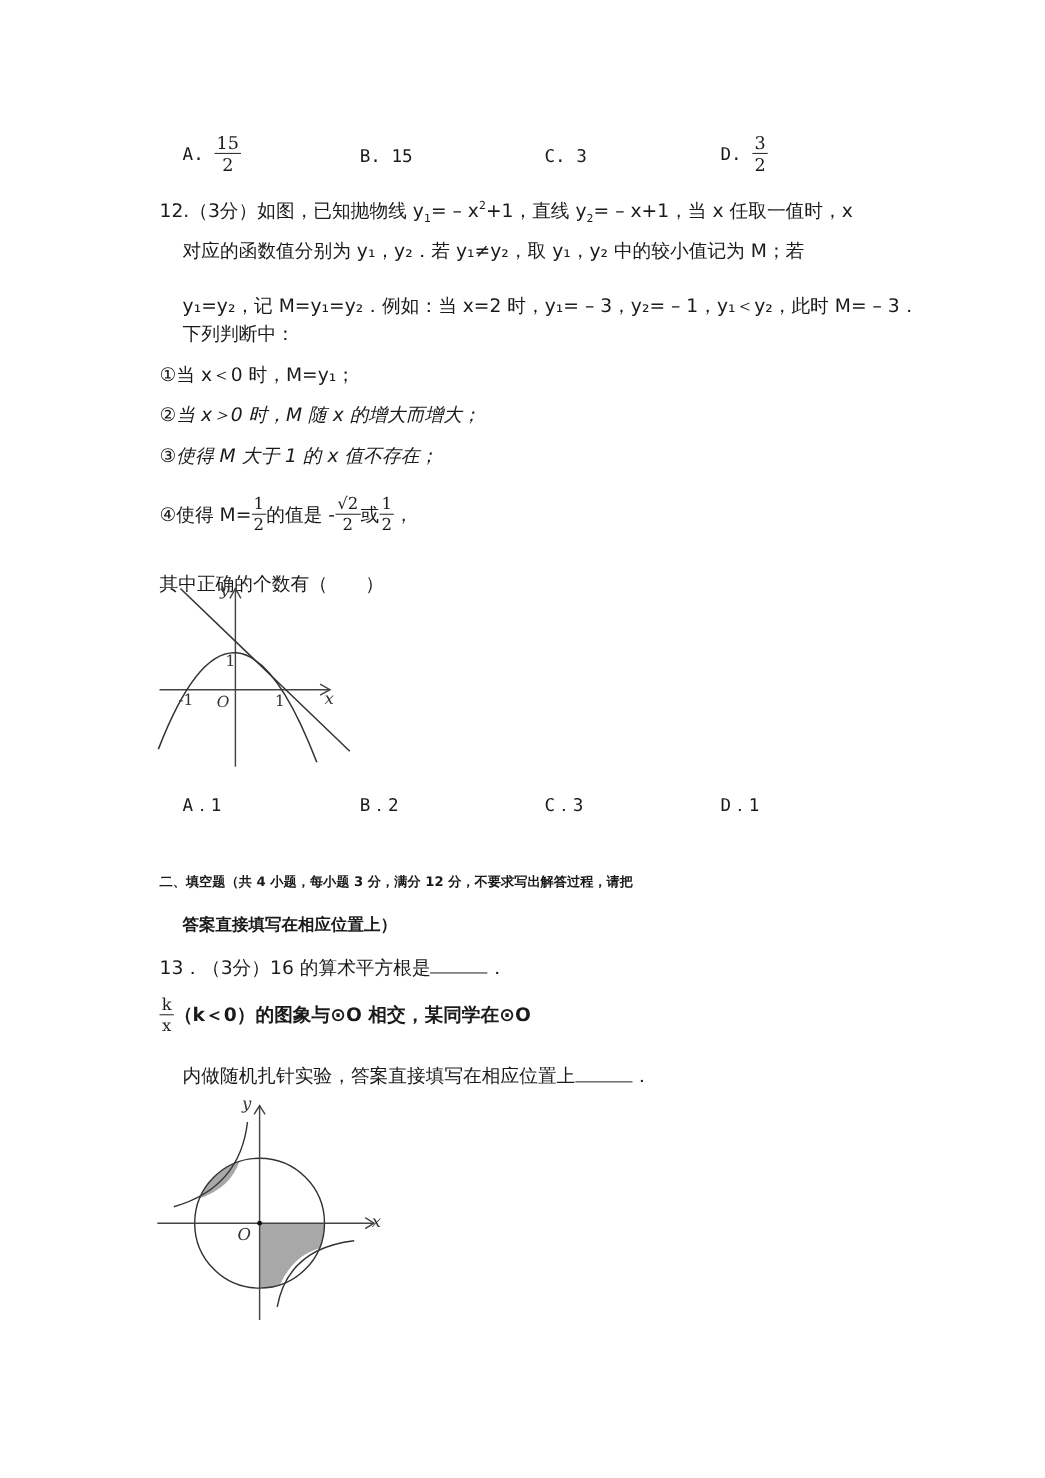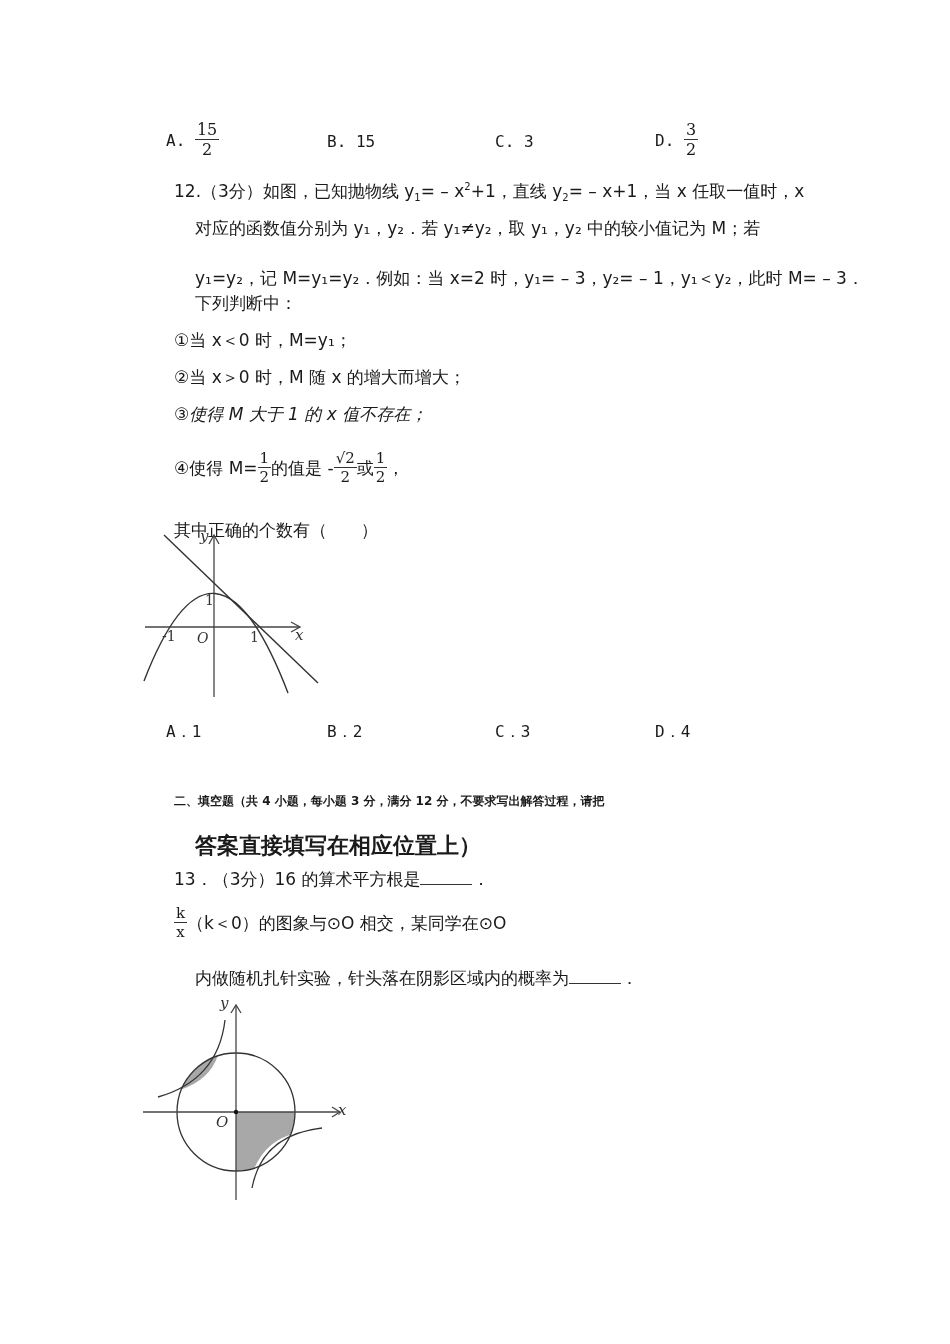--- a/index.html
+++ b/index.html
@@ -8,21 +8,21 @@
     font-family: "DejaVu Sans", "Liberation Sans", sans-serif;
     color: #1a1a1a; font-size: 17px;
   }
   .abs { position: absolute; white-space: nowrap; }
   .opt { position: absolute; font-family: "DejaVu Sans Mono", "Liberation Mono", monospace; font-size: 16px; }
   .frac { display: inline-flex; flex-direction: column; align-items: center; vertical-align: middle; font-family: "DejaVu Serif", "Liberation Serif", serif; line-height: 1; }
   .frac .num { padding: 0 2px 1px 2px; border-bottom: 1px solid #333; font-size: 16px; }
   .frac .den { padding-top: 2px; font-size: 16px; }
   .frac.sm .num, .frac.sm .den { font-size: 15px; }
   sub, sup { font-size: 10px; }
-  .line { position: absolute; left: 145px; white-space: nowrap; font-size: 17px; margin-left: 29px; }
+  .line { position: absolute; left: 145px; white-space: nowrap; font-size: 17px; }
   .indent { left: 166px; }
   .bold { font-weight: bold; }
   .blank { display: inline-block; width: 52px; border-bottom: 1px solid #333; height: 14px; vertical-align: baseline; }
   svg text { font-family: "DejaVu Serif", "Liberation Serif", serif; }
 </style>
 </head>
 <body>
 
 <div class="opt" style="left:166px; top:122px;">
   <span style="vertical-align:middle;">A.</span>
@@ -45,21 +45,21 @@
   </span>
 </div>
 
 <div class="line" style="top:180px;">
   <span>12.</span><span>（3分）</span><span>如图，已知抛物线 y</span><sub>1</sub><span>= – x</span><sup>2</sup><span>+1，直线 y</span><sub>2</sub><span>= – x+1，当 x 任取一值时，x</span>
 </div>
 <div class="line indent" style="top:217px;">对应的函数值分别为 y₁，y₂．若 y₁≠y₂，取 y₁，y₂ 中的较小值记为 M；若</div>
 <div class="line indent" style="top:267px;">y₁=y₂，记 M=y₁=y₂．例如：当 x=2 时，y₁= – 3，y₂= – 1，y₁＜y₂，此时 M= – 3．</div>
 <div class="line indent" style="top:292px;">下列判断中：</div>
 <div class="line" style="top:329px;">①当 x＜0 时，M=y₁；</div>
-<div class="line" style="top:366px;">②当 x＞0 时，M 随 x 的增大而增大；</div>
+<div class="line" style="top:366px;font-style:italic;">②当 x＞0 时，M 随 x 的增大而增大；</div>
 <div class="line" style="top:403px;font-style:italic;">③使得 M 大于 1 的 x 值不存在；</div>
 <div class="line" style="top:451px;text-align:right;">
   <span style="vertical-align:middle;">④使得 M=</span><span class="frac sm">
       <span class="num">1</span>
       <span class="den">2</span>
     </span><span style="vertical-align:middle;">的值是 -</span><span class="frac sm">
       <span class="num">√2</span>
       <span class="den">2</span>
     </span><span style="vertical-align:middle;">或</span><span class="frac sm">
       <span class="num">1</span>
@@ -83,37 +83,37 @@
   <text x="155" y="115" font-size="15" font-style="italic" fill="#333">x</text>
   <text x="57" y="118" font-size="14" font-style="italic" fill="#333">O</text>
   <text x="65" y="80" font-size="14" fill="#333">1</text>
   <text x="22" y="116" font-size="14" fill="#333">-1</text>
   <text x="110" y="117" font-size="14" fill="#333">1</text>
 </svg>
 
 <div class="opt" style="left:166px; top:722px;">A．1</div>
 <div class="opt" style="left:327px; top:722px;">B．2</div>
 <div class="opt" style="left:495px; top:722px;">C．3</div>
-<div class="opt" style="left:655px; top:722px;">D．4</div>
+<div class="opt" style="left:655px; top:722px;">D．1</div>
 
 <div class="line bold" style="top:793px; font-size:12px;">二、填空题（共 4 小题，每小题 3 分，满分 12 分，不要求写出解答过程，请把</div>
-<div class="line bold indent" style="top:831px; font-size:22px;">答案直接填写在相应位置上）</div>
+<div class="line bold indent" style="top:831px; font-size:15px;">答案直接填写在相应位置上）</div>
 
 <div class="line" style="top:868px;">
   <span>13．（3分）16 的算术平方根是</span><span class="blank"></span><span>．</span>
 </div>
 
 <div class="line" style="top:906px;">
   <span class="frac sm">
       <span class="num">k</span>
       <span class="den">x</span>
-    </span><span style="vertical-align:middle;">（k＜0）的图象与⊙O 相交，某同学在⊙O</span>
+    </span><span style="vertical-align:middle;font-weight:bold;">（k＜0）的图象与⊙O 相交，某同学在⊙O</span>
 </div>
 <div class="line indent" style="top:967px;">
-  <span>内做随机扎针实验，针头落在阴影区域内的概率为</span><span class="blank"></span><span>．</span>
+  <span>内做随机扎针实验，答案直接填写在相应位置上</span><span class="blank"></span><span>．</span>
 </div>
 
 <svg class="abs" style="left:140px; top:995px;" width="210" height="210" viewBox="0 0 210 210">
   <defs>
     <clipPath id="circ">
         <circle cx="96" cy="117" r="59"></circle>
       </clipPath>
   </defs>
 
   <g clip-path="url(#circ)">

